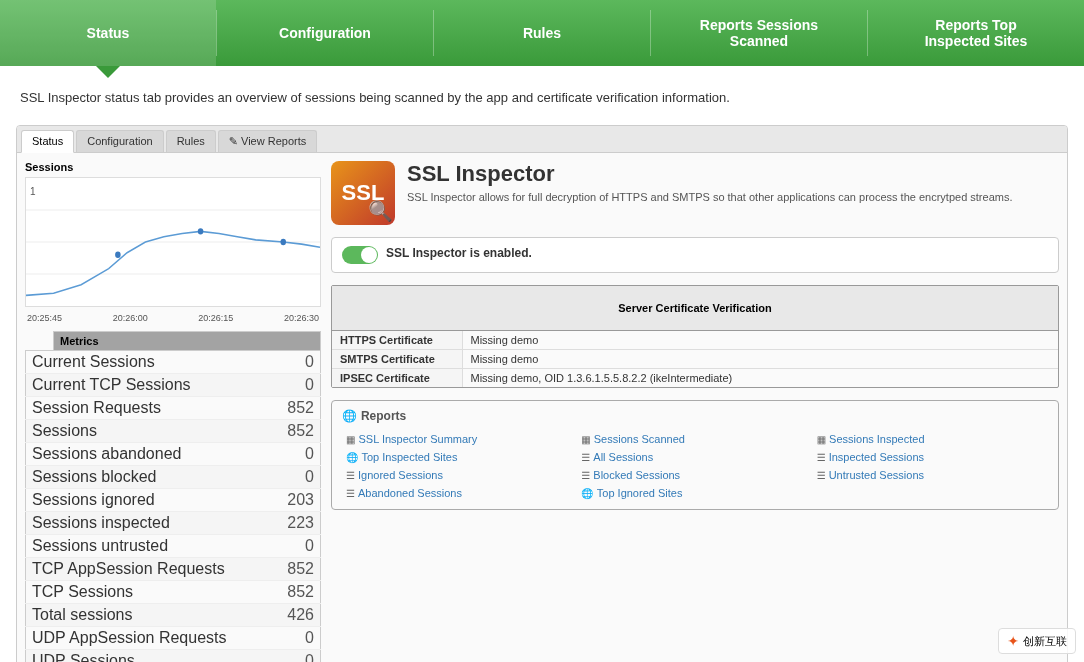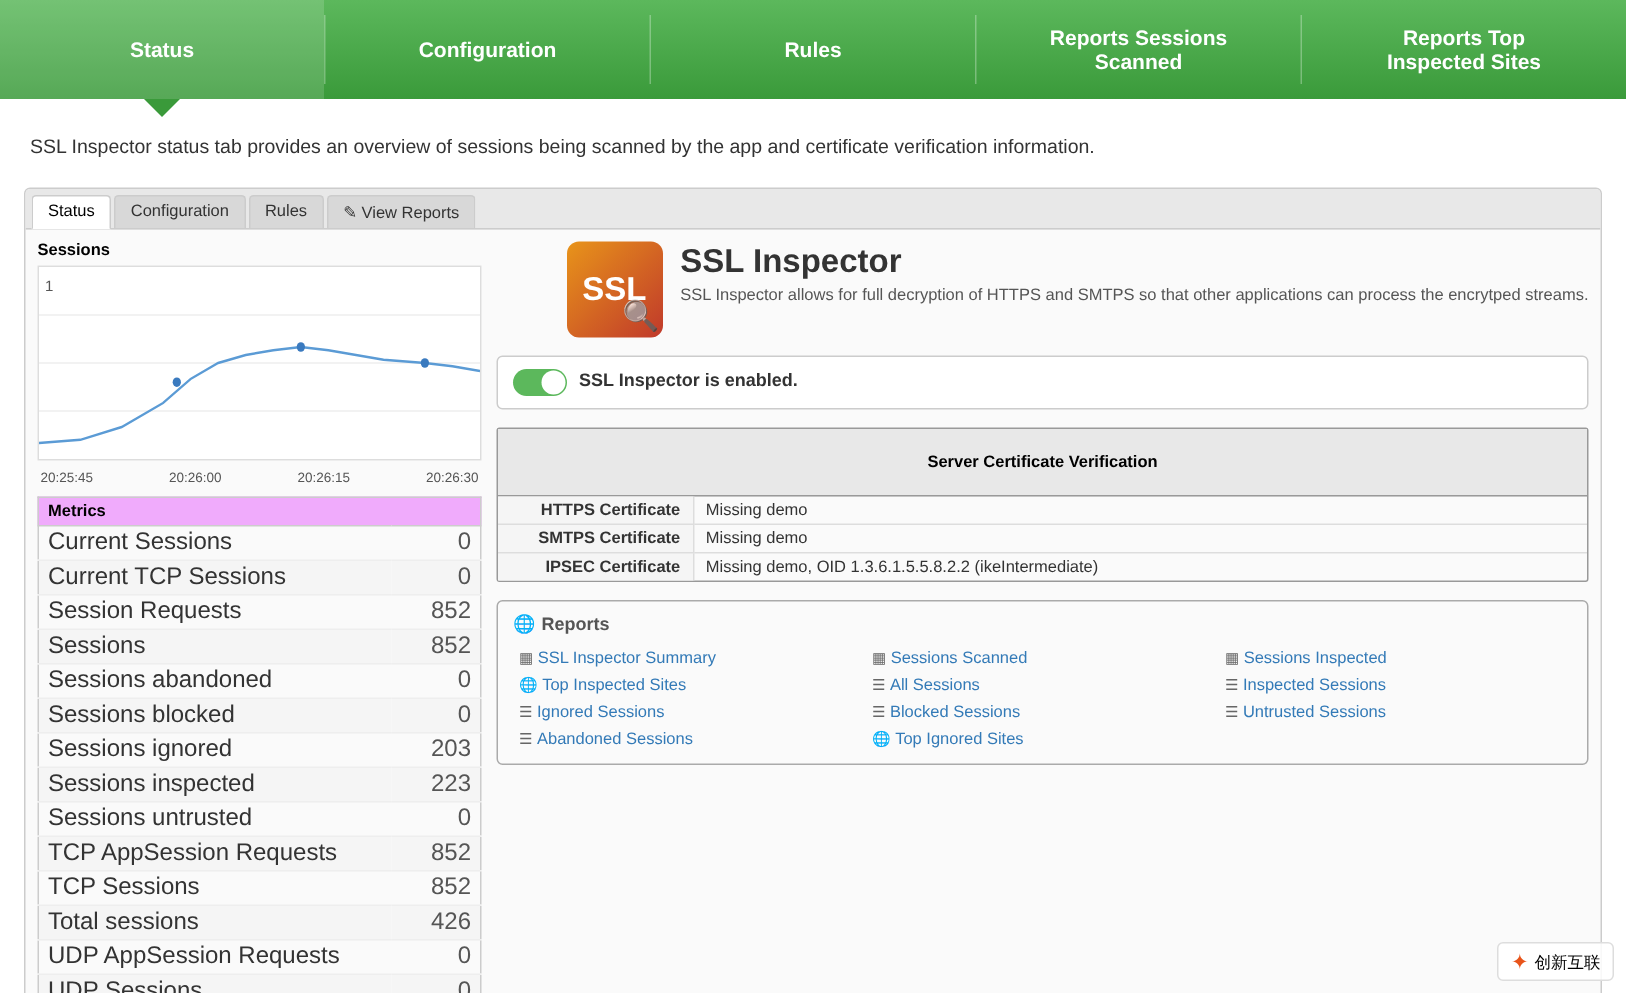--- a/index.html
+++ b/index.html
@@ -134,24 +134,25 @@
       color: #555;
       padding: 0 2px;
       margin-bottom: 8px;
     }
 
     
     .metrics-section {}
     .metrics-title {
       font-weight: bold;
       font-size: 11px;
-      background: #f0abfc;
+      background: #a3a3a3;
       padding: 3px 6px;
       border: 1px solid #ccc;
       border-bottom: none;
+      margin-left: 28px;
     }
     .metrics-table {
       width: 100%;
       border-collapse: collapse;
       border: 1px solid #ccc;
       font-size: 16px;
     }
     .metrics-table tr td {
       padding: 2px 6px;
       border-bottom: 1px solid #eee;
@@ -169,21 +170,20 @@
     
     .right-col {
       flex: 1;
     }
 
     
     .ssl-header {
       display: flex;
       align-items: flex-start;
       margin-bottom: 12px;
-      justify-content: flex-end;
     }
     .ssl-icon {
       width: 64px;
       height: 64px;
       background: linear-gradient(135deg, #e8941a, #c0392b);
       border-radius: 8px;
       margin-right: 12px;
       flex-shrink: 0;
       display: flex;
       align-items: center;
@@ -265,21 +265,20 @@
     }
     .cert-table tr:last-child td {
       border-bottom: none;
     }
     .cert-table tr td:first-child {
       font-weight: bold;
       white-space: nowrap;
       border-right: 1px solid #ddd;
       width: 130px;
       background: #f5f5f5;
-      text-align: right;
     }
 
     
     .reports-section {
       border: 1px solid #aaa;
       border-radius: 4px;
       padding: 8px 10px;
     }
     .reports-title {
       font-size: 12px;

